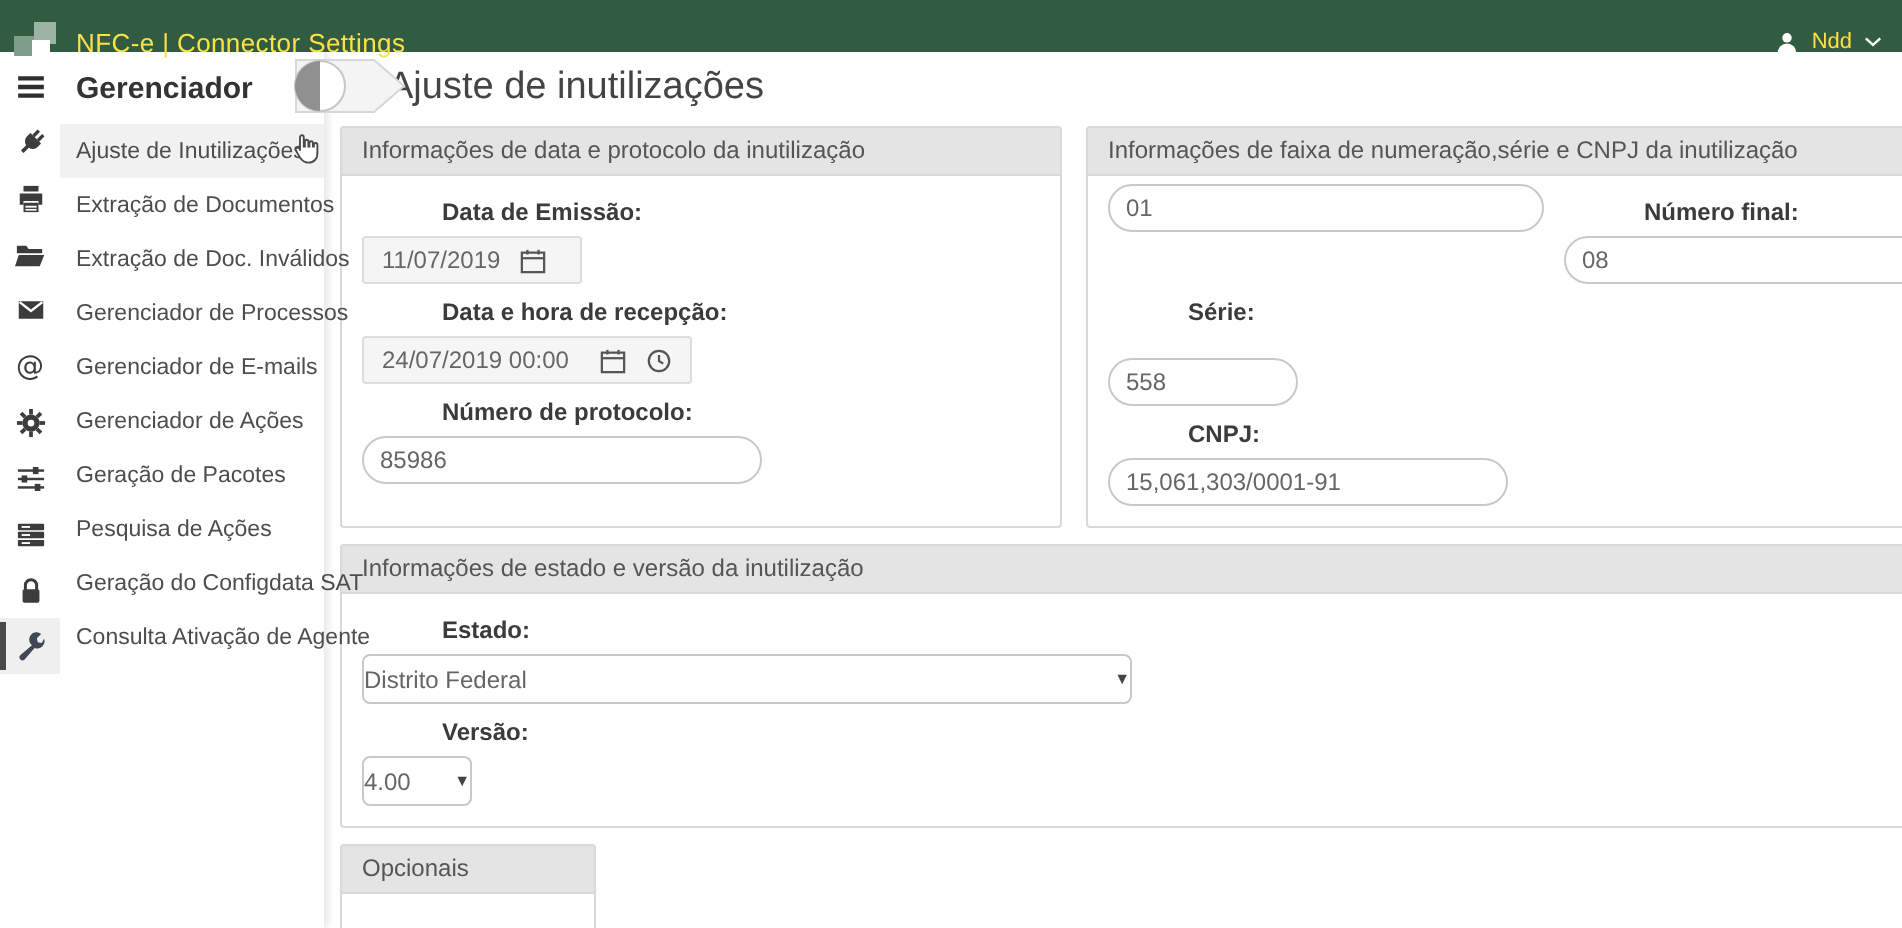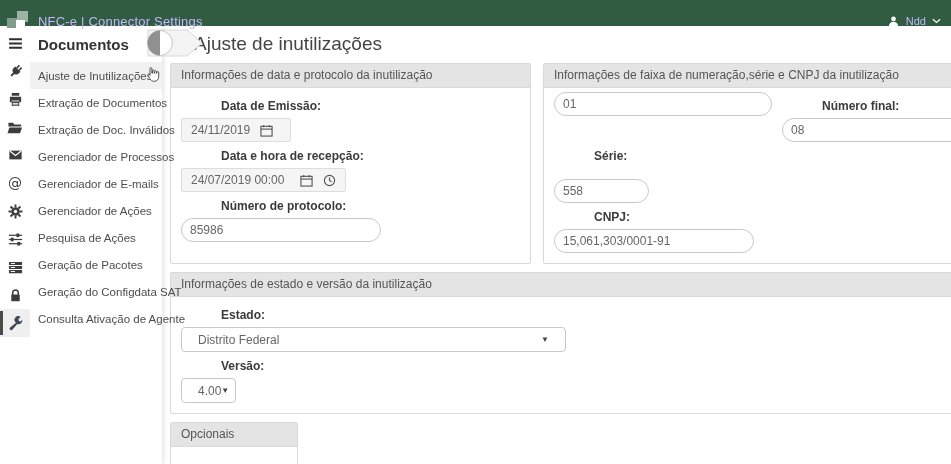--- a/index.html
+++ b/index.html
@@ -7,21 +7,21 @@
     font-family:"Liberation Sans", sans-serif; background:#fff; }
 
   :root{
     --topbar_green:#315c41; --button_green:#2e5a3e;
     --panel_header_bg:#e4e4e4; --panel_border:#d9d9d9;
     --logo_green_light:#9cb4a3; --logo_green_mid:#7e9e8a;
   }
 
   
   .topbar{ height:26px; background:var(--topbar_green); display:flex;
-    align-items:center; color:#c4b5fd; padding:16px 10px 0 4px; position:relative; z-index:5;}
+    align-items:center; color:#fde047; padding:16px 10px 0 4px; position:relative; z-index:5;}
   .logo{ width:26px; height:24px; position:relative; margin-right:8px;}
   .logo .sq1{ position:absolute; left:13px; top:2px; width:11px; height:11px; background:var(--logo_green_light);}
   .logo .sq2{ position:absolute; left:3px;  top:9px; width:10px; height:10px; background:var(--logo_green_mid);}
   .logo .sq3{ position:absolute; left:12px; top:11px; width:9px; height:9px; background:#fff;}
   .topbar-title{ font-size:13px; font-weight:400; letter-spacing:.2px;}
   .topbar-right{ margin-left:auto; display:flex; align-items:center; gap:6px; font-size:11px;}
   .topbar-right svg{ display:block;}
 
   
   .app{ display:flex; height:438px; }
@@ -61,21 +61,21 @@
   .date-box{ height:24px; background:#f5f5f5; border:1px solid #ddd; border-radius:2px;
     display:inline-flex; align-items:center; gap:10px; padding:0 9px; font-size:12px; color:#666;}
   .date-box svg{ display:block;}
 
   .w-emission{ width:110px;} .w-reception{ width:165px;} .w-protocol{ width:200px;}
   .w-range{ width:218px;} .w-series{ width:95px;margin-top:16px;} .w-cnpj{ width:200px;}
 
   .range-grid{ display:grid; grid-template-columns:1fr 1fr; column-gap:10px;}
 
   .select-box{ height:25px; border:1px solid #c9c9c9; border-radius:4px; background:#fff;
-    display:flex; align-items:center; justify-content:space-between; padding:0 16px;
+    display:flex; align-items:center; justify-content:space-between; padding:0 0;
     font-size:12px; color:#666;}
   .select-box .arrow{ font-size:8px; color:#444;}
   .w-state{ width:385px;} .w-version{ width:55px;}
 
   .check-row{ display:flex; align-items:center; gap:7px; margin:15px 0; font-size:11.5px; color:#555;}
   .checkbox{ width:12px; height:12px; border:1px solid #9a9a9a; background:#fff; border-radius:1px; flex:none;}
 </style>
 </head>
 <body>
 
@@ -197,21 +197,21 @@
           </svg>
       </div>
       <div class="rail-item selected">
         <svg width="15" height="15" viewBox="0 0 16 16" fill="#3f4854">
             <path d="M15 3.6a3.9 3.9 0 0 1-5.1 4.9L4.6 14.7a1.65 1.65 0 0 1-2.33-2.33L8.5 7.1A3.9 3.9 0 0 1 13.4 1l-2.3 2.3.5 2.1 2.1.5z"></path>
           </svg>
       </div>
     </div>
 
     <div class="menu">
-      <div class="menu-title">Documentos</div>
+      <div class="menu-title">Gerenciador</div>
       <div class="menu-item hover">
         <span>Ajuste de Inutilizações</span>
         <span class="cursor-hand">
           <svg width="15" height="17" viewBox="0 0 24 26">
               <path fill="#fff" stroke="#4a4a4a" stroke-width="1.5" d="M9.5 2c.9 0 1.5.7 1.5 1.5V11h.9V7c0-.8.6-1.4 1.4-1.4.8 0 1.4.6 1.4 1.4v4h.8V8.2c0-.8.6-1.4 1.4-1.4.8 0 1.4.6 1.4 1.4V11h.8v-1.4c0-.8.6-1.4 1.4-1.4.8 0 1.4.6 1.4 1.4v7.1c0 4-2.7 7.2-7.2 7.2-3.6 0-5.3-1.8-7-4.5-1-1.6-2.4-4.3-3-5.5-.35-.8.1-1.7 1-1.9.65-.2 1.4 0 1.85.55L8 14.3V3.5C8 2.7 8.6 2 9.5 2z"></path>
             </svg>
         </span>
       </div>
       <div class="menu-item">
           <span>Extração de Documentos</span>
@@ -222,24 +222,24 @@
       <div class="menu-item">
           <span>Gerenciador de Processos</span>
         </div>
       <div class="menu-item">
           <span>Gerenciador de E-mails</span>
         </div>
       <div class="menu-item">
           <span>Gerenciador de Ações</span>
         </div>
       <div class="menu-item">
+          <span>Geração de Pacotes</span>
+        </div>
+      <div class="menu-item">
           <span>Pesquisa de Ações</span>
-        </div>
-      <div class="menu-item">
-          <span>Geração de Pacotes</span>
         </div>
       <div class="menu-item">
           <span>Geração do Configdata SAT</span>
         </div>
       <div class="menu-item">
           <span>Consulta Ativação de Agente</span>
         </div>
     </div>
   </div>
 
@@ -253,21 +253,21 @@
     </span>
     <div class="page-title">Ajuste de inutilizações</div>
 
     <div class="grid-top">
 
       <div class="panel panel-date">
         <div class="panel-header">Informações de data e protocolo da inutilização</div>
         <div class="panel-body">
           <div class="field-label">Data de Emissão:</div>
           <div class="date-box w-emission">
-            <span>24/11/2019</span>
+            <span>11/07/2019</span>
             <span>
               <svg width="13" height="13" viewBox="0 0 14 14">
                   <rect x="1" y="2.5" width="12" height="10.5" fill="none" stroke="#555" stroke-width="1.2"></rect>
                   <line x1="1" y1="5.5" x2="13" y2="5.5" stroke="#555" stroke-width="1.2"></line>
                   <line x1="4" y1="1" x2="4" y2="3.5" stroke="#555" stroke-width="1.2"></line>
                   <line x1="10" y1="1" x2="10" y2="3.5" stroke="#555" stroke-width="1.2"></line>
                 </svg>
             </span>
           </div>
 

